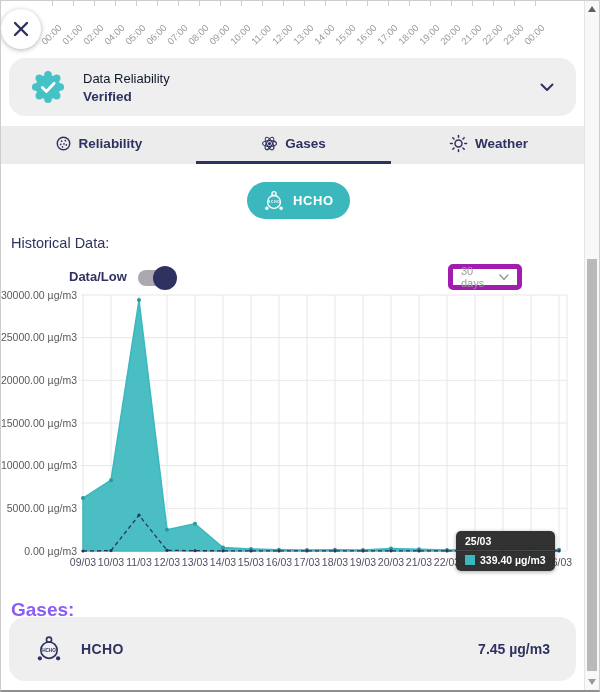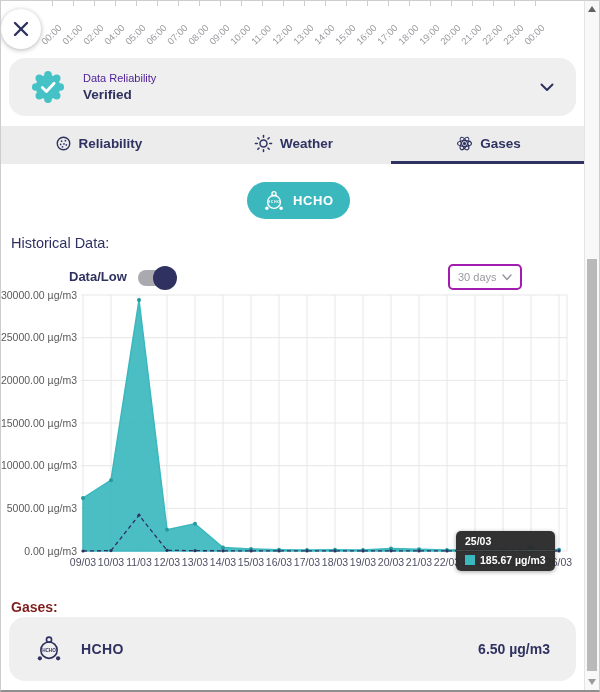--- a/index.html
+++ b/index.html
@@ -12,53 +12,53 @@
   .time-label{position:absolute;top:38px;font-size:9.5px;color:#9a9aa0;white-space:nowrap;
               transform:rotate(-45deg);transform-origin:left top;}
 
   .close-btn{position:absolute;left:0px;top:8px;width:40px;height:40px;border-radius:50%;
              background:#fff;box-shadow:0 1px 5px rgba(0,0,0,.3);display:flex;align-items:center;
              justify-content:center;z-index:30;cursor:pointer;}
 
   .rel-card{position:absolute;left:8px;top:57px;width:567px;height:58px;background:#efefef;
             border-radius:16px;display:flex;align-items:center;padding:0 22px;box-sizing:border-box;cursor:pointer;}
   .rel-text{margin-left:18px;}
-  .rel-title{font-size:11px;color:#4c1d95;}
+  .rel-title{font-size:13px;color:#0f172a;}
   .rel-status{font-size:13.5px;font-weight:bold;color:#2f3260;margin-top:3px;}
   .rel-chevron{margin-left:auto;}
 
   .tabs{position:absolute;left:0;top:125px;width:585px;height:38px;background:#ececec;display:flex;}
   .tab{flex:1;display:flex;align-items:center;justify-content:center;gap:7px;font-weight:bold;
        font-size:13.5px;color:#2f3260;border-bottom:3px solid transparent;box-sizing:border-box;cursor:pointer;}
   .tab.active{border-bottom-color:#2f3260;}
 
   .pill{position:absolute;left:246px;top:181px;min-width:95px;height:37px;background:#3bb8be;
         border-radius:19px;display:flex;align-items:center;justify-content:center;gap:8px;
         color:#fff;font-weight:bold;font-size:13px;letter-spacing:.6px;padding:0 16px;box-sizing:border-box;cursor:pointer;}
 
   .hist-title{position:absolute;left:10px;top:234px;font-size:14.5px;font-weight:normal;color:#2f3260;}
 
   .toggle-label{position:absolute;left:68px;top:268px;font-size:13px;font-weight:bold;color:#2f3260;}
   .switch{position:absolute;left:137px;top:269px;width:36px;height:16px;background:#a9a9af;
           border-radius:8px;cursor:pointer;}
   .knob{position:absolute;right:-3px;top:-4px;width:24px;height:24px;background:#2f3260;border-radius:50%;}
 
-  .range-select{position:absolute;left:447px;top:263px;width:74px;height:26px;border:2px solid #a21caf;
+  .range-select{position:absolute;left:447px;top:263px;width:74px;height:26px;border:5px solid #a21caf;
                 border-radius:5px;display:flex;align-items:center;justify-content:space-between;
                 padding:0 8px;color:#9a9aa2;font-size:11px;background:#fff;box-sizing:border-box;cursor:pointer;}
 
   #chart-wrap{position:absolute;left:0;top:288px;width:585px;height:300px;}
 
   .tooltip{position:absolute;left:455px;top:530px;background:rgba(42,42,42,.96);color:#fff;
            border-radius:5px;font-size:10.5px;font-weight:bold;z-index:6;box-shadow:0 1px 4px rgba(0,0,0,.35);}
   .tt-head{padding:4px 9px 3px;border-bottom:1px solid rgba(255,255,255,.14);}
   .tt-row{padding:3px 9px 5px;display:flex;align-items:center;gap:5px;white-space:nowrap;}
   .tt-swatch{width:10px;height:10px;background:#3bb8be;display:inline-block;}
 
-  .gases-title{position:absolute;left:10px;top:598px;font-size:14px;font-weight:bold;color:#7f1d1d;}
+  .gases-title{position:absolute;left:10px;top:598px;font-size:19px;font-weight:bold;color:#8b5cf6;}
   .gas-card{position:absolute;left:8px;top:616px;width:567px;height:64px;background:#efefef;
             border-radius:16px;display:flex;align-items:center;padding:0 26px;box-sizing:border-box;cursor:pointer;}
   .gas-name{margin-left:18px;font-size:14px;font-weight:bold;color:#2f3260;letter-spacing:.4px;}
   .gas-value{margin-left:auto;font-size:14px;font-weight:bold;color:#2f3260;}
 
   .sb{position:absolute;right:0;top:0;width:15px;height:100%;background:#f8f8f8;
       border-left:1px solid #e4e4e4;z-index:20;box-sizing:border-box;}
   .sb-thumb{position:absolute;top:258px;left:2px;width:10px;height:412px;background:#b9b9b9;cursor:pointer;}
   .sb-up{position:absolute;top:5px;left:3px;width:0;height:0;border-left:4px solid transparent;
          border-right:4px solid transparent;border-bottom:6px solid #616161;cursor:pointer;}
@@ -160,46 +160,46 @@
           <circle cx="7" cy="6.5" r="0.9"></circle>
             <circle cx="11" cy="6" r="0.9"></circle>
           <circle cx="6" cy="10" r="0.9"></circle>
             <circle cx="9.5" cy="9.5" r="0.9"></circle>
           <circle cx="12" cy="10.5" r="0.9"></circle>
             <circle cx="8" cy="12.5" r="0.9"></circle>
         </g>
       </svg>
       <span>Reliability</span>
     </div>
+    <div class="tab active">
+      <svg width="17" height="17" viewBox="0 0 18 18">
+        <g fill="none" stroke="#2f3260" stroke-width="1.2">
+          <ellipse cx="9" cy="9" rx="7.4" ry="3"></ellipse>
+          <ellipse cx="9" cy="9" rx="7.4" ry="3" transform="rotate(60 9 9)"></ellipse>
+          <ellipse cx="9" cy="9" rx="7.4" ry="3" transform="rotate(120 9 9)"></ellipse>
+        </g>
+        <circle cx="9" cy="9" r="1.7" fill="#2f3260"></circle>
+      </svg>
+      <span>Gases</span>
+    </div>
     <div class="tab">
       <svg width="19" height="19" viewBox="0 0 20 20">
         <circle cx="10" cy="10" r="3.7" fill="none" stroke="#2f3260" stroke-width="1.6"></circle>
         <g stroke="#2f3260" stroke-width="1.6" stroke-linecap="round">
           <line x1="10" y1="1.5" x2="10" y2="3.4"></line>
             <line x1="10" y1="16.6" x2="10" y2="18.5"></line>
           <line x1="1.5" y1="10" x2="3.4" y2="10"></line>
             <line x1="16.6" y1="10" x2="18.5" y2="10"></line>
           <line x1="4" y1="4" x2="5.3" y2="5.3"></line>
             <line x1="14.7" y1="14.7" x2="16" y2="16"></line>
           <line x1="16" y1="4" x2="14.7" y2="5.3"></line>
             <line x1="5.3" y1="14.7" x2="4" y2="16"></line>
         </g>
       </svg>
       <span>Weather</span>
-    </div>
-    <div class="tab active">
-      <svg width="17" height="17" viewBox="0 0 18 18">
-        <g fill="none" stroke="#2f3260" stroke-width="1.2">
-          <ellipse cx="9" cy="9" rx="7.4" ry="3"></ellipse>
-          <ellipse cx="9" cy="9" rx="7.4" ry="3" transform="rotate(60 9 9)"></ellipse>
-          <ellipse cx="9" cy="9" rx="7.4" ry="3" transform="rotate(120 9 9)"></ellipse>
-        </g>
-        <circle cx="9" cy="9" r="1.7" fill="#2f3260"></circle>
-      </svg>
-      <span>Gases</span>
     </div>
   </div>
 
   <div class="pill">
     <svg width="22" height="22" viewBox="0 0 24 24">
       <circle cx="12" cy="13" r="7" fill="none" stroke="#ffffff" stroke-width="1.5"></circle>
       <circle cx="12" cy="4" r="2.2" fill="none" stroke="#ffffff" stroke-width="1.5"></circle>
       <circle cx="4.2" cy="20" r="1.9" fill="#ffffff"></circle>
       <circle cx="19.8" cy="20" r="1.9" fill="#ffffff"></circle>
       <text x="12" y="14.6" font-size="4" text-anchor="middle" fill="#ffffff" font-weight="bold" font-family="Liberation Sans, sans-serif">HCHO</text>
@@ -313,36 +313,36 @@
         <text x="502" y="277" text-anchor="middle" font-size="10.5" fill="#4f4f63" font-family="Liberation Sans, sans-serif">24/03</text>
         <text x="530" y="277" text-anchor="middle" font-size="10.5" fill="#4f4f63" font-family="Liberation Sans, sans-serif">25/03</text>
         <text x="558" y="277" text-anchor="middle" font-size="10.5" fill="#4f4f63" font-family="Liberation Sans, sans-serif">26/03</text>
       </svg>
   </div>
 
   <div class="tooltip">
     <div class="tt-head">25/03</div>
     <div class="tt-row">
       <span class="tt-swatch"></span>
-      <span>185.67 µg/m3</span>
+      <span>339.40 µg/m3</span>
     </div>
   </div>
 
   <div class="gases-title">Gases:</div>
 
   <div class="gas-card">
     <svg width="28" height="28" viewBox="0 0 24 24">
       <circle cx="12" cy="13" r="7" fill="none" stroke="#2f3260" stroke-width="1.4"></circle>
       <circle cx="12" cy="4" r="2.2" fill="none" stroke="#2f3260" stroke-width="1.4"></circle>
       <circle cx="4.2" cy="20" r="1.8" fill="#2f3260"></circle>
       <circle cx="19.8" cy="20" r="1.8" fill="#2f3260"></circle>
       <text x="12" y="14.6" font-size="4" text-anchor="middle" fill="#2f3260" font-weight="bold" font-family="Liberation Sans, sans-serif">HCHO</text>
     </svg>
     <span class="gas-name">HCHO</span>
-    <span class="gas-value">6.50 µg/m3</span>
+    <span class="gas-value">7.45 µg/m3</span>
   </div>
 
   <div class="sb">
     <div class="sb-up"></div>
     <div class="sb-thumb"></div>
     <div class="sb-down"></div>
   </div>
 
 </div>
 

